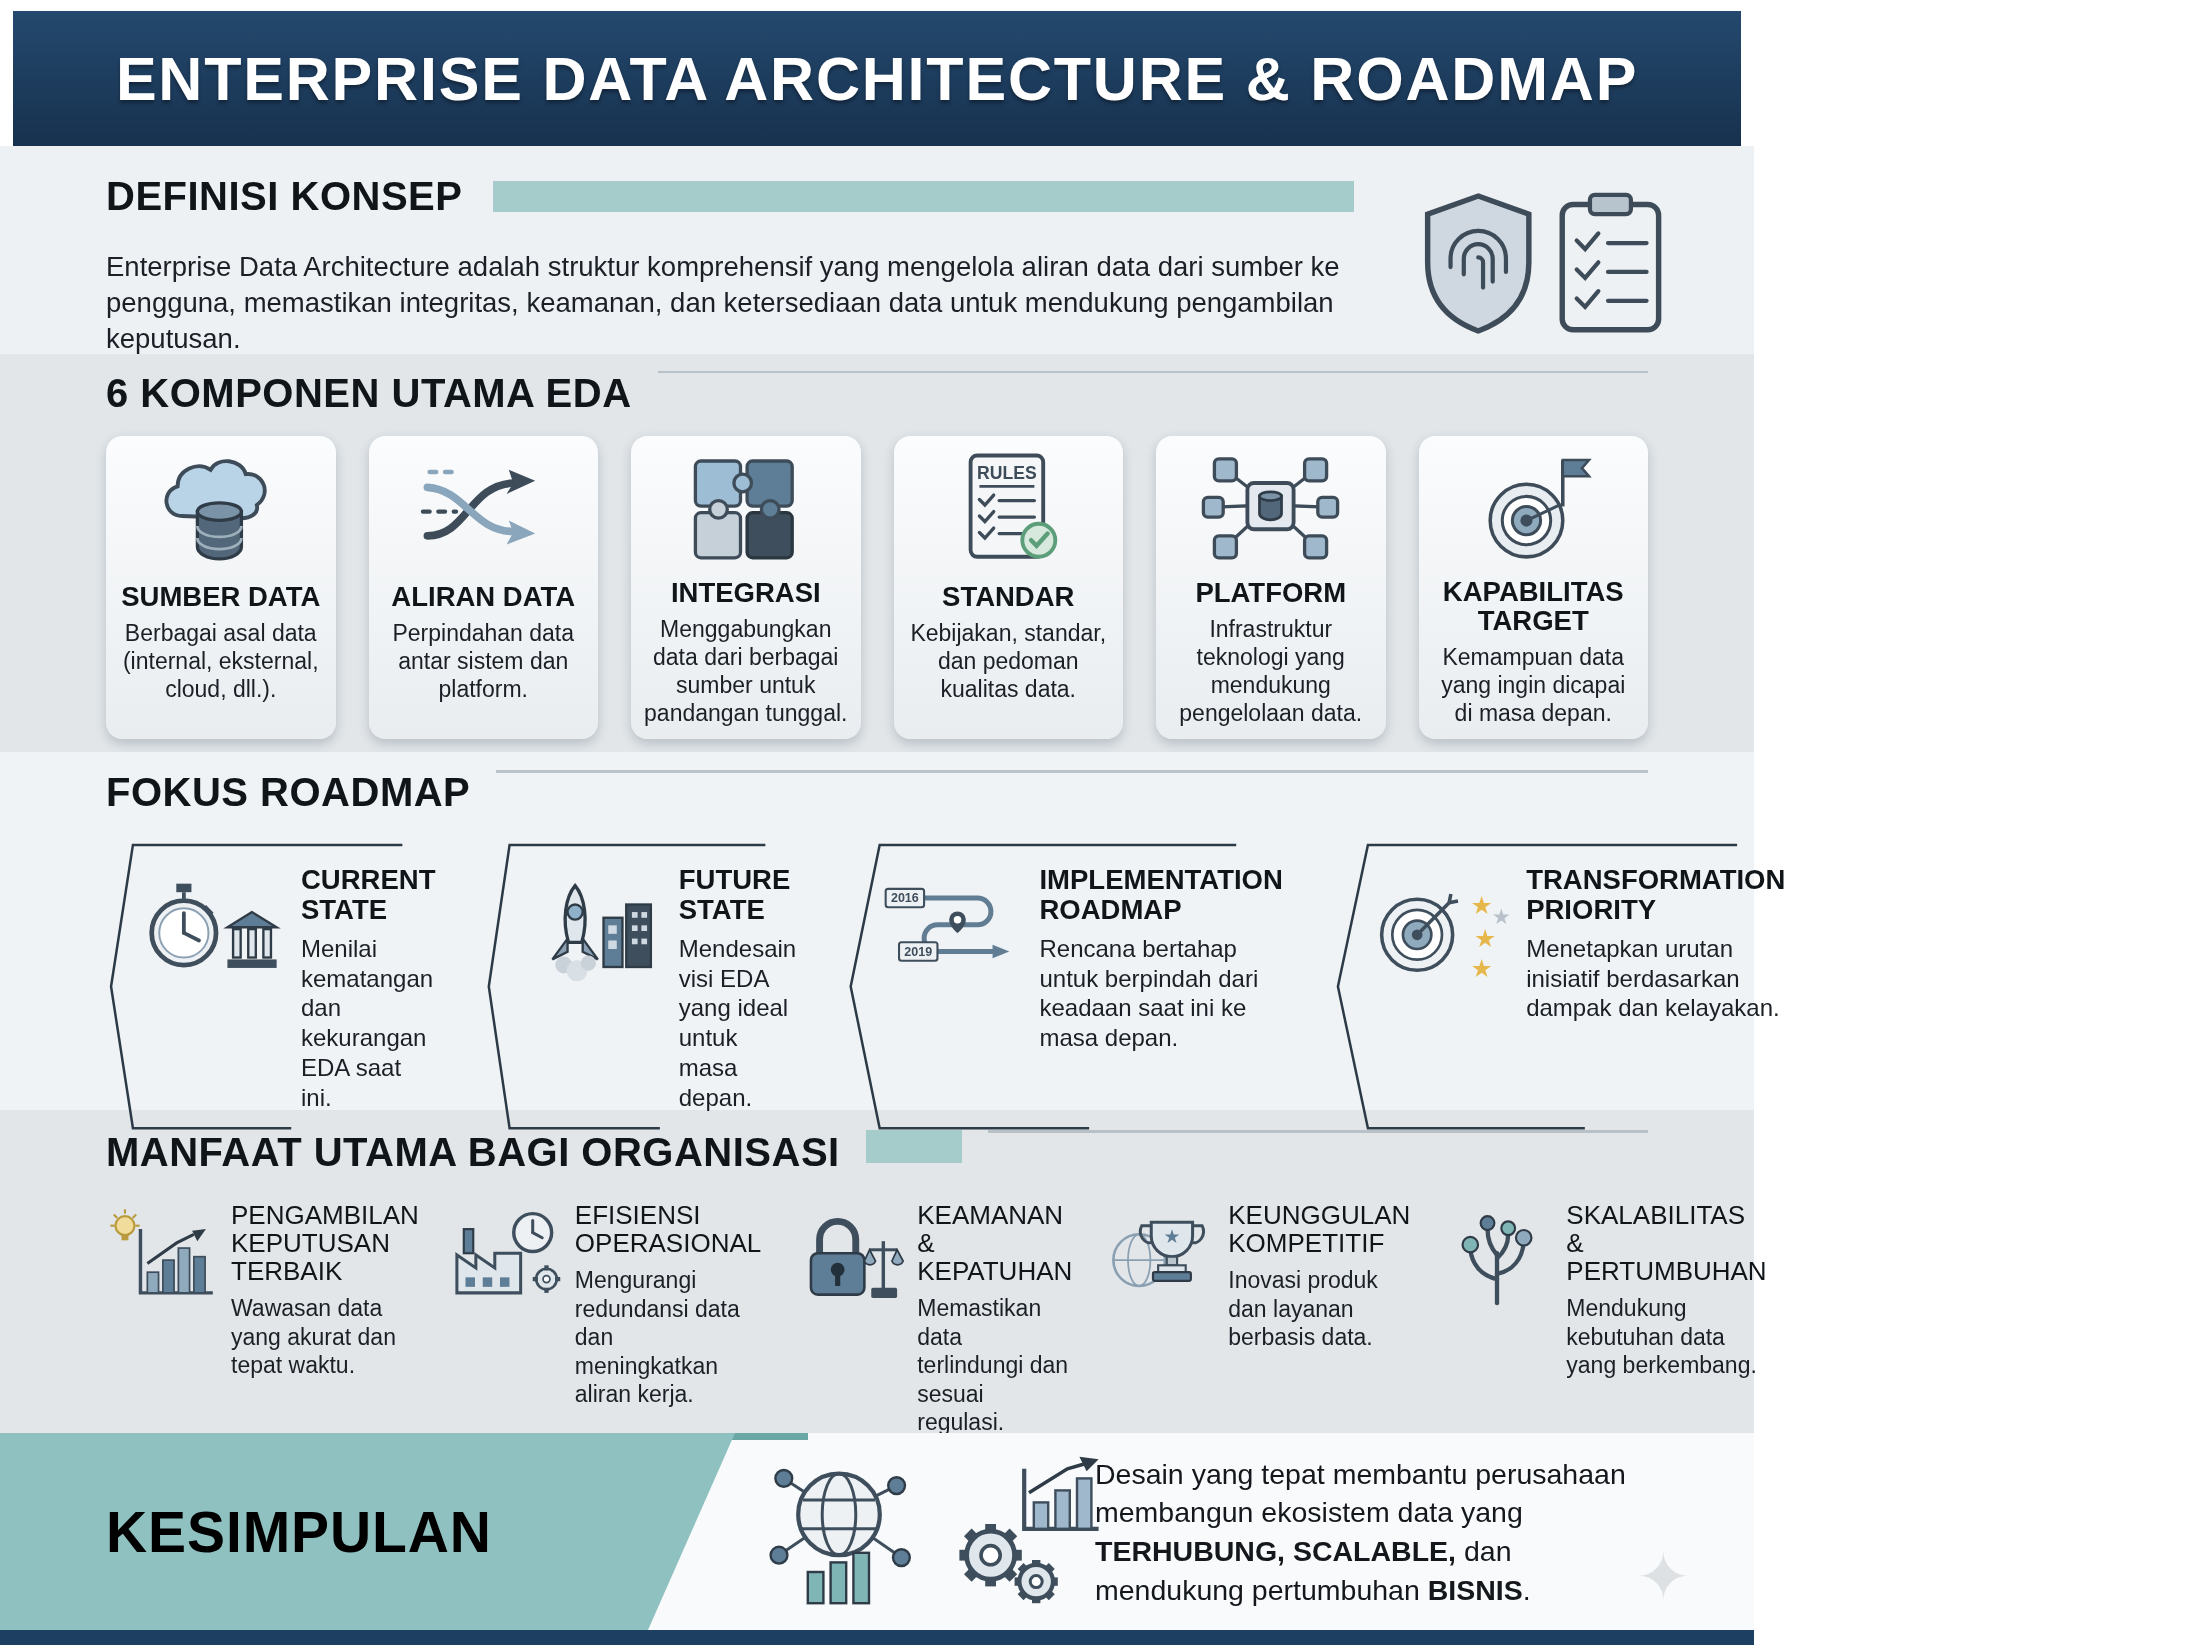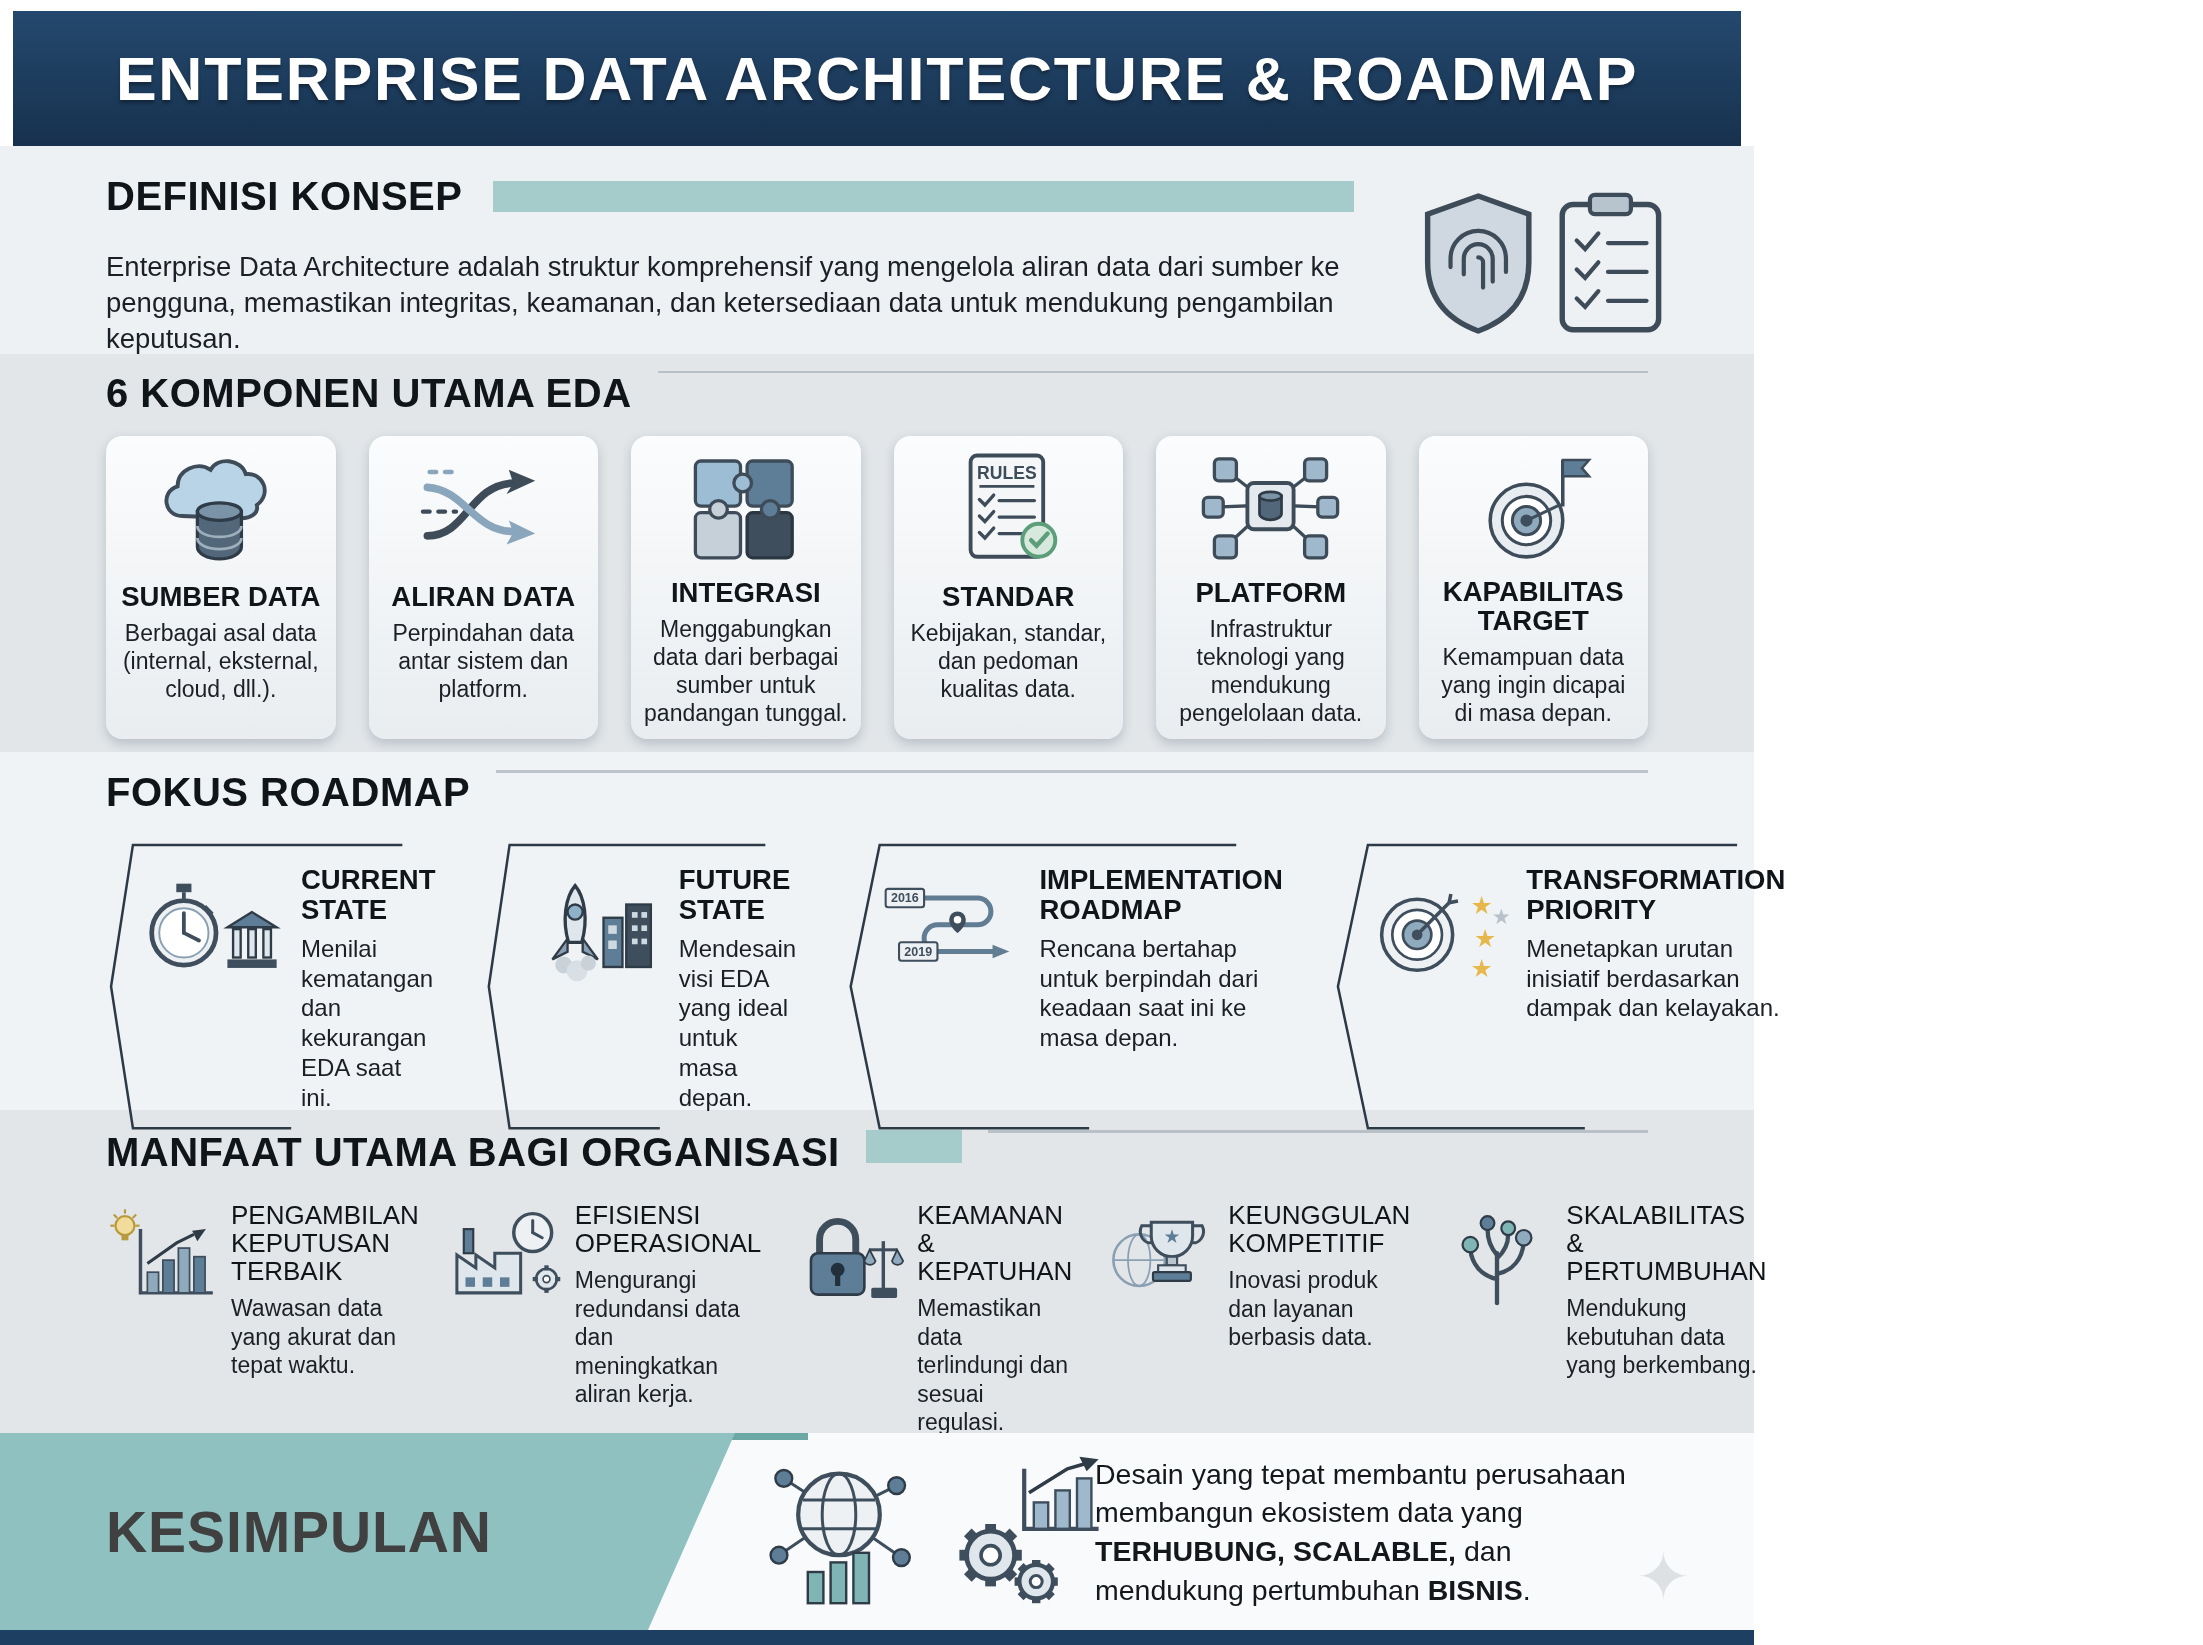--- a/index.html
+++ b/index.html
@@ -57,21 +57,21 @@
   .benefit .icon svg{width:100%}
   .benefit h3{font-size:26px;font-weight:normal;line-height:1.08;color:#101519}
   .benefit p{font-size:23px;line-height:1.24;margin-top:9.2px;color:#1a2026}
 
   
   .kesimpulan{height:197px;background:#f8fafb;position:relative}
   .kes-topline{position:absolute;top:0;left:0;width:808px;height:7.3px;background:#6ba7a5}
   .kes-banner{position:absolute;left:0;top:0;width:735px;height:100%;background:#8fc1c0;
               clip-path:polygon(0 0,100% 0,calc(100% - 87px) 100%,0 100%);
               display:flex;align-items:center;padding-left:106px}
-  .kes-banner h2{font-size:57px;font-weight:bold;letter-spacing:0.9px;color:#404040}
+  .kes-banner h2{font-size:57px;font-weight:bold;letter-spacing:0.9px;color:#000000}
   .kes-icons{position:absolute;left:755px;top:13px;height:171px;display:flex;gap:22px;align-items:center}
   .kes-icons svg{height:156px}
   .kes-text{position:absolute;left:1095px;right:119px;top:50%;transform:translateY(-50%);
             font-size:28.5px;line-height:1.36;color:#14181c}
   .kes-text b{font-weight:bold}
   .watermark{position:absolute;right:64px;bottom:16.5px;font-size:64px;color:#c7ced3;opacity:.55}
 
   .bottomstrip{height:15.6px;background:#1d3f62;margin-top:auto}
 
   svg text{font-family:"Liberation Sans",sans-serif}

